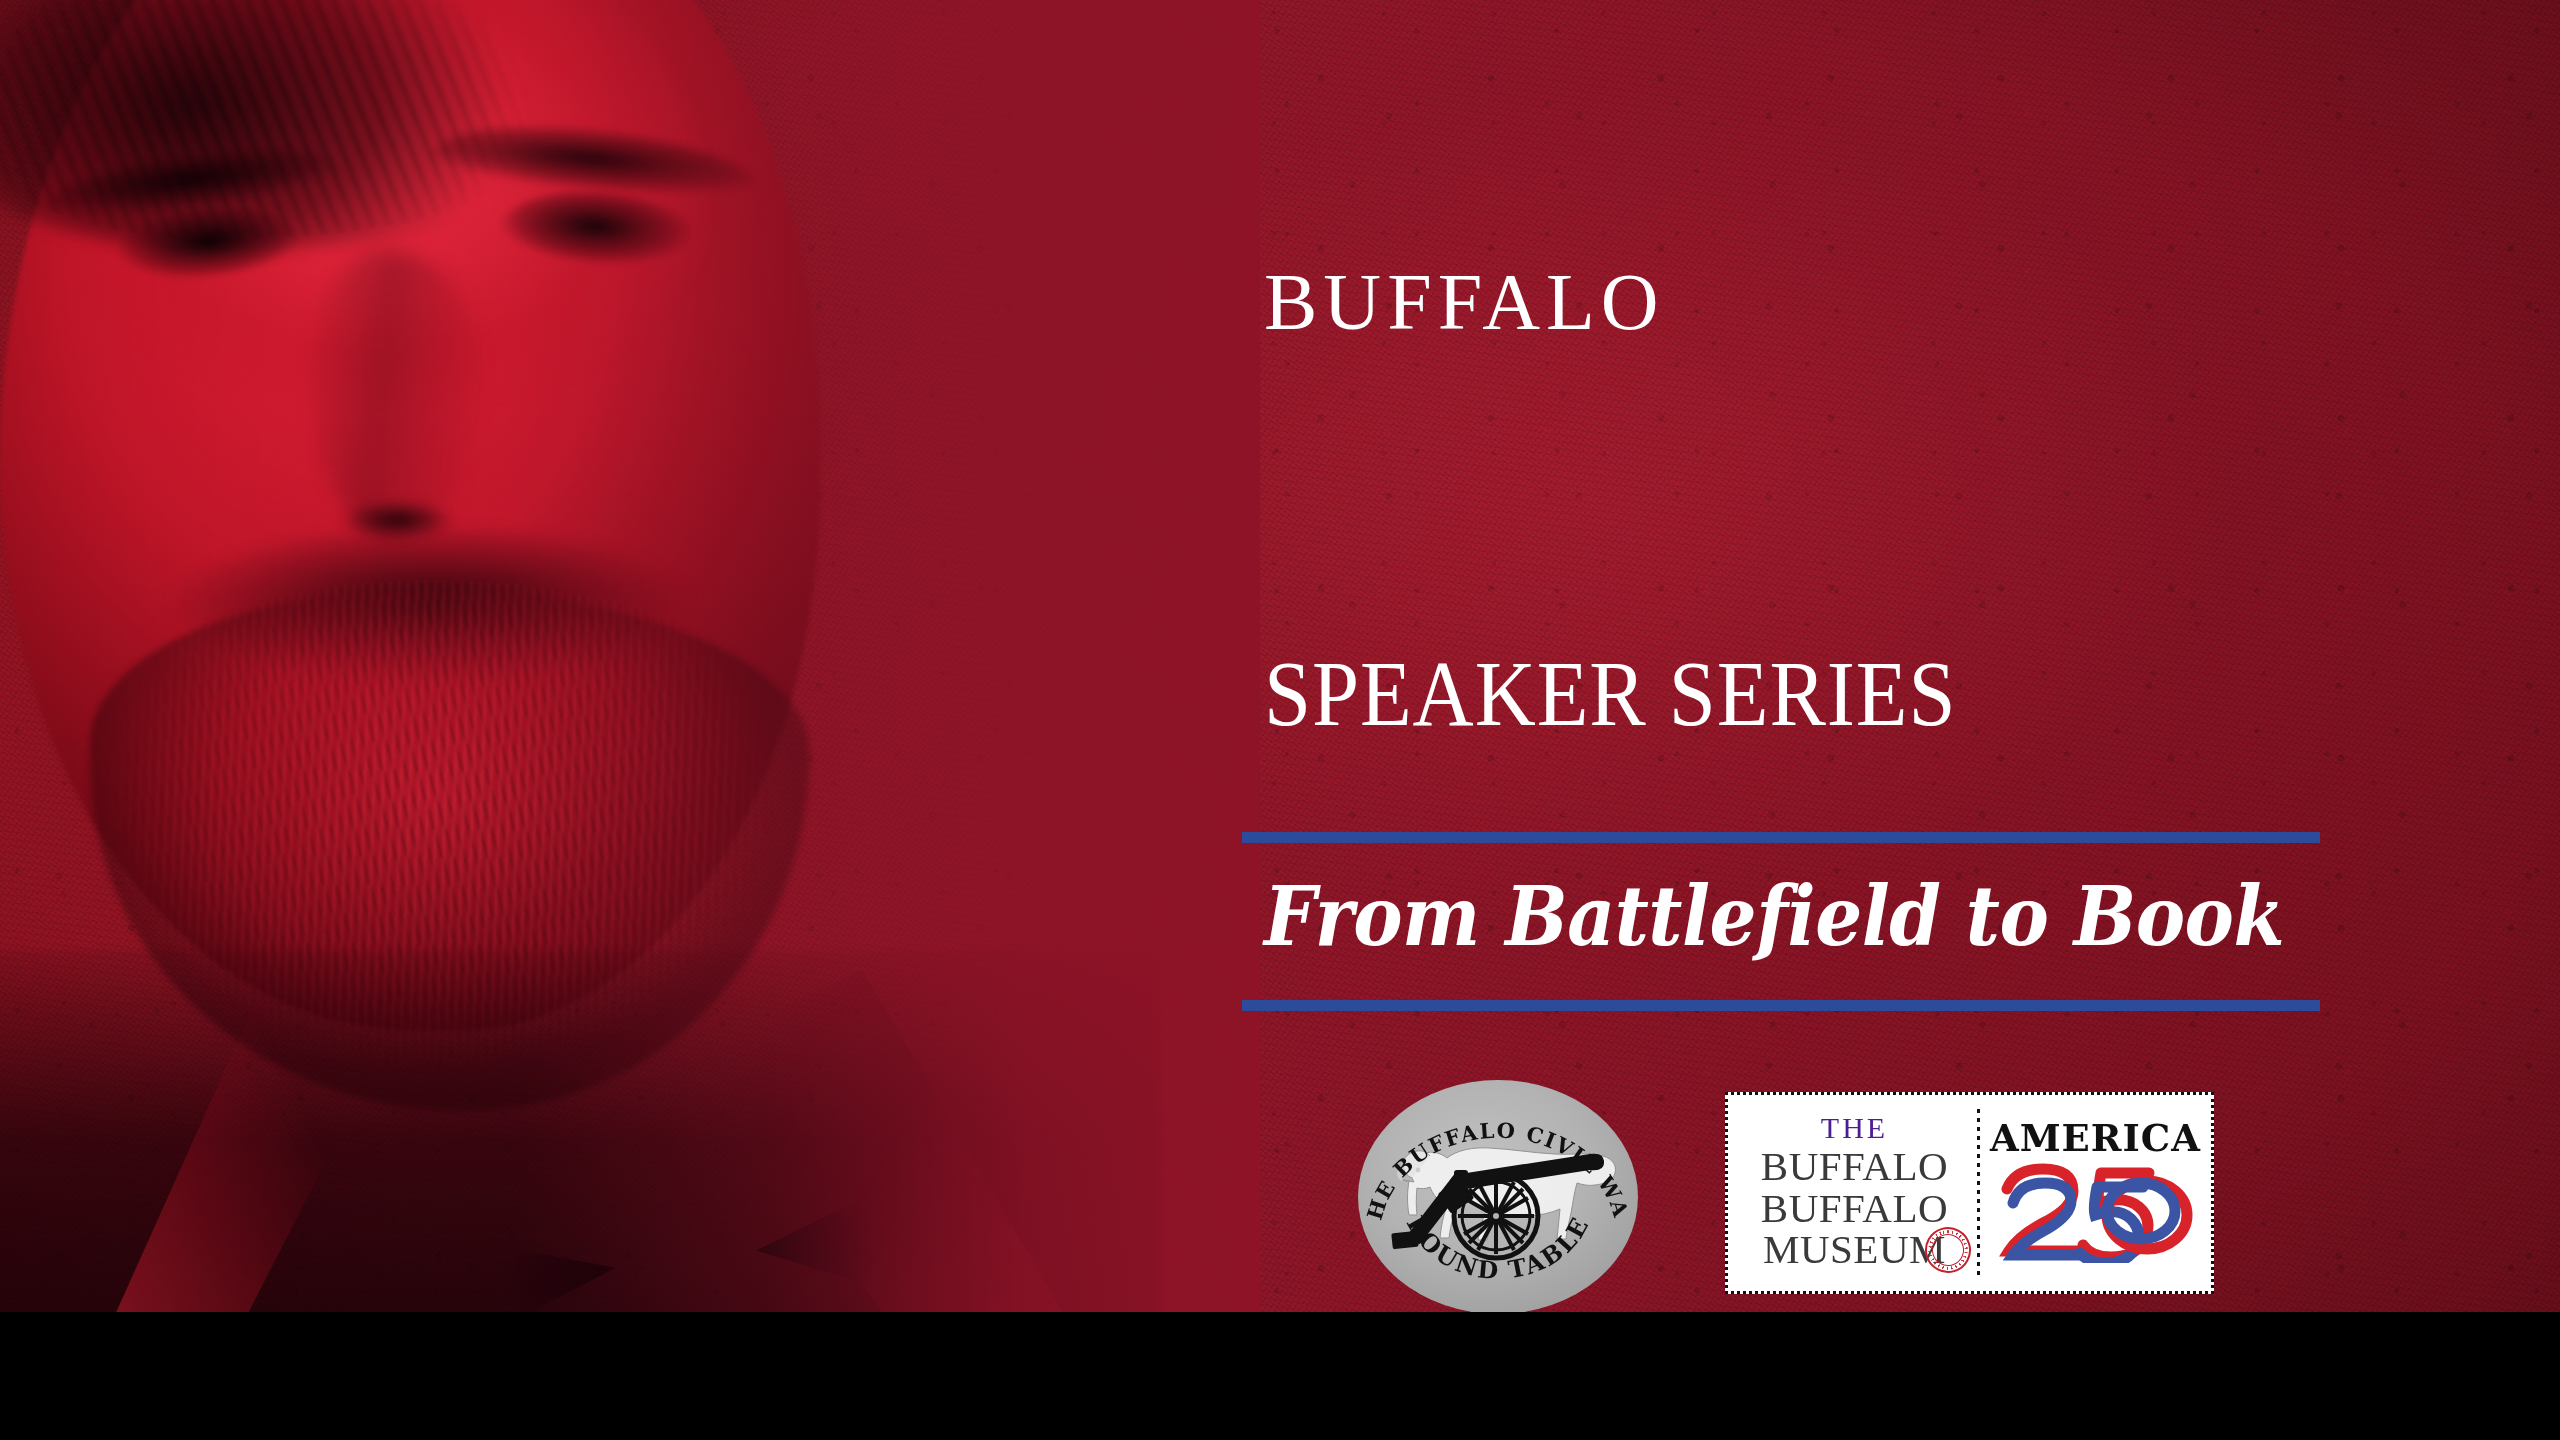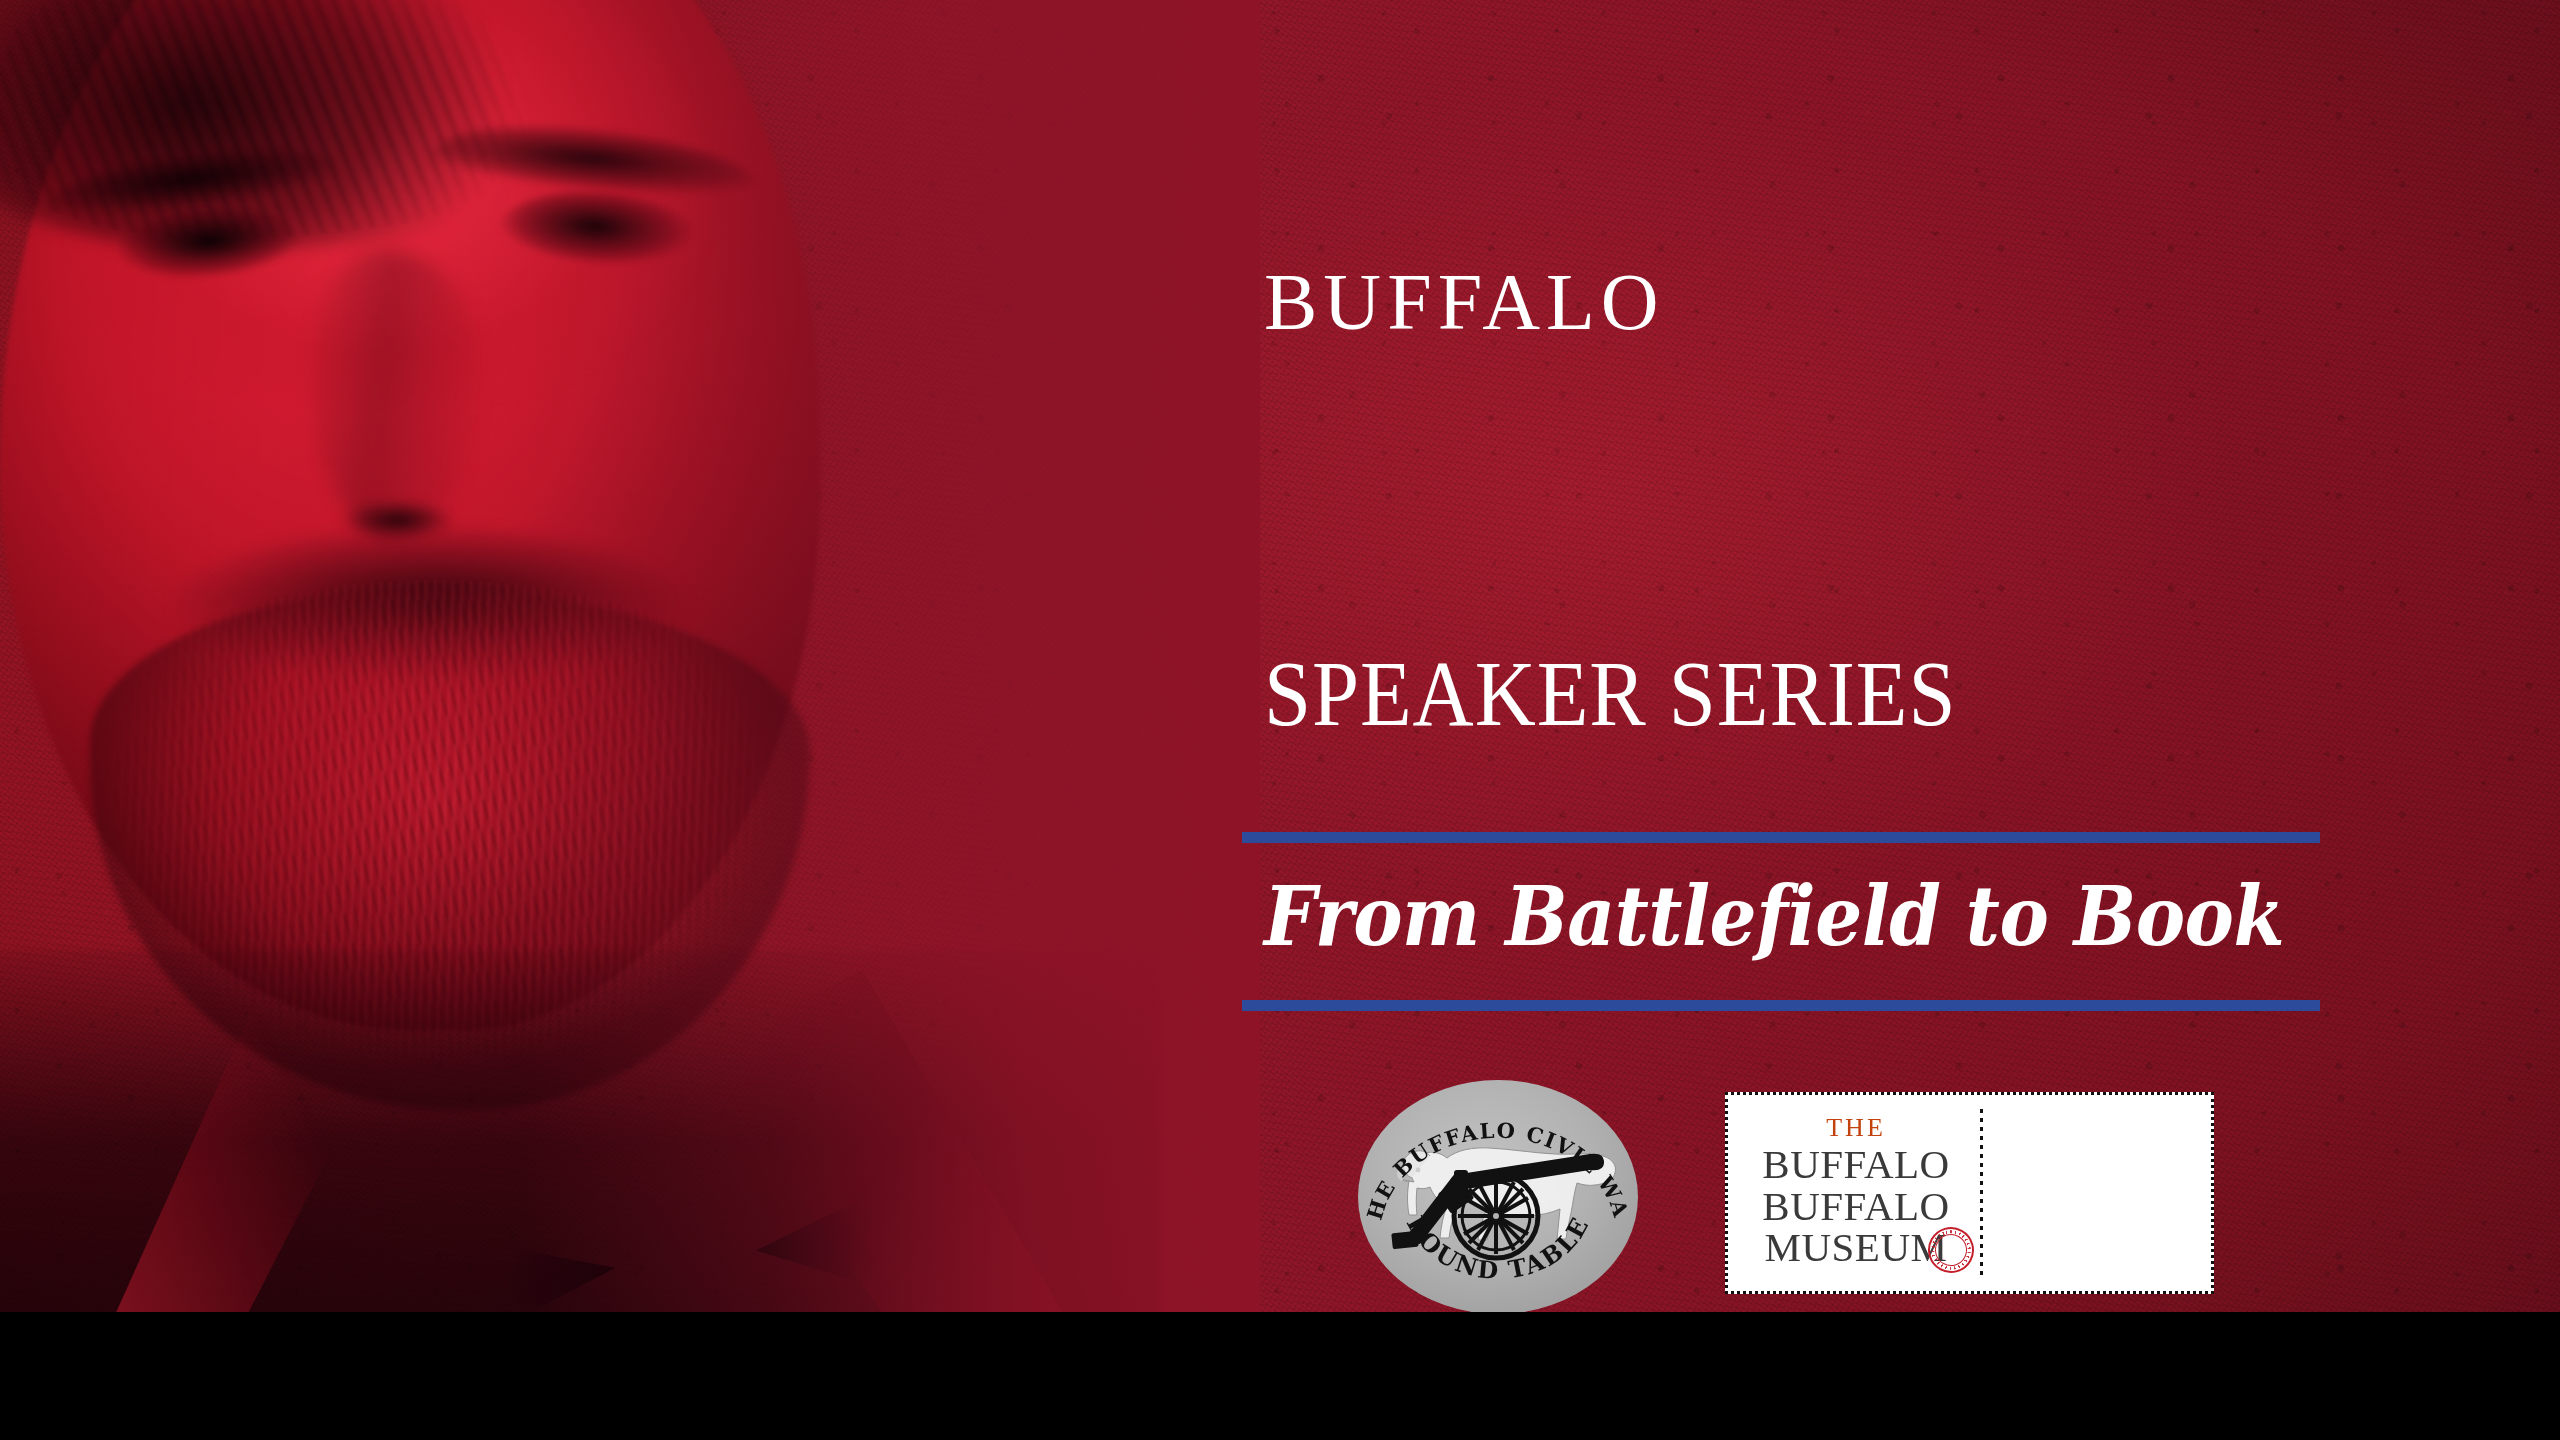--- a/index.html
+++ b/index.html
@@ -245,21 +245,21 @@
     position:absolute;left:367px;top:12px;width:483px;height:196px;
     background:#fff;
     border:3px dotted #111;
     display:flex;align-items:stretch;
   }
   .mus-left{
     position:relative;width:252px;display:flex;flex-direction:column;
     align-items:center;justify-content:center;padding:8px 6px 10px 10px;box-sizing:border-box;
   }
   .mus-the{
-    font-family:"Liberation Serif",serif;color:#c2410c;font-size:26px;
+    font-family:"Liberation Serif",serif;color:#4c1d95;font-size:30px;
     letter-spacing:3px;line-height:1;margin-bottom:3px;align-self:center;
   }
   .mus-word{
     font-family:"Liberation Serif",serif;color:#3a3a3a;font-size:41px;
     letter-spacing:.5px;line-height:1.02;white-space:nowrap;
   }
   .mus-seal{
     position:absolute;right:6px;bottom:18px;width:46px;height:46px;
     border-radius:50%;border:2.5px solid #c4202c;box-sizing:border-box;
     transform:rotate(-16deg);
@@ -402,15 +402,31 @@
         <div class="mus-word">BUFFALO</div>
         <div class="mus-word">BUFFALO</div>
         <div class="mus-word">MUSEUM</div>
         <div class="mus-seal">
           <div class="mus-seal-ticks"></div>
         </div>
       </div>
 
       <div class="mus-divider"></div>
 
+      <div class="mus-right">
+        <div class="am-word">AMERICA</div>
+        <svg class="am-250" viewBox="0 0 196 104">
+          <g fill="none" stroke-linecap="round">
+
+            <path d="M10 30 q8-20 36-20 q30 0 30 22 q0 16-26 30 q-28 14-38 30 h72" stroke="#d8232a" stroke-width="11"></path>
+            <path d="M16 44 q6-20 32-20 q26 0 26 18 q0 14-24 28 q-26 14-34 26 h70" stroke="#3b55a4" stroke-width="11"></path>
+
+            <path d="M104 14 h48 M104 14 q-4 22 -2 30 q26-8 40 4 q14 12 6 32 q-8 18 -34 18 q-20 0-28-12" stroke="#d8232a" stroke-width="11"></path>
+            <path d="M100 28 h46 M100 28 q-4 20 -2 28 q24-8 36 4 q12 12 5 28 q-8 16 -30 16 q-18 0-26-10" stroke="#3b55a4" stroke-width="11"></path>
+
+            <ellipse cx="150" cy="56" rx="40" ry="34" stroke="#d8232a" stroke-width="11"></ellipse>
+            <ellipse cx="144" cy="52" rx="34" ry="28" stroke="#3b55a4" stroke-width="11"></ellipse>
+          </g>
+        </svg>
+      </div>
     </div>
   </div>
 </div>
 
 </body></html>

